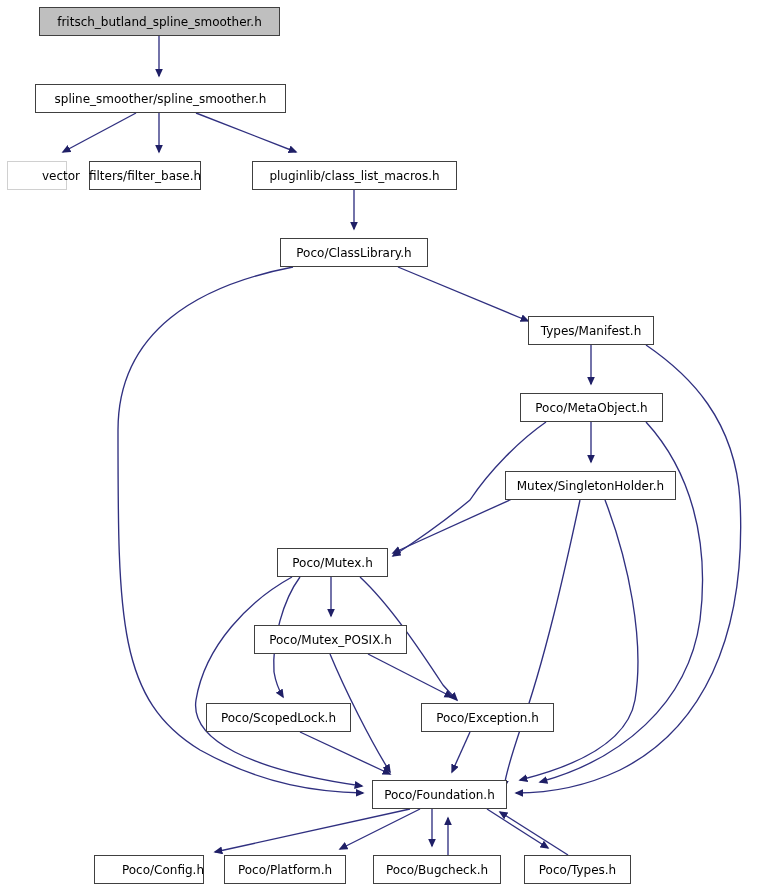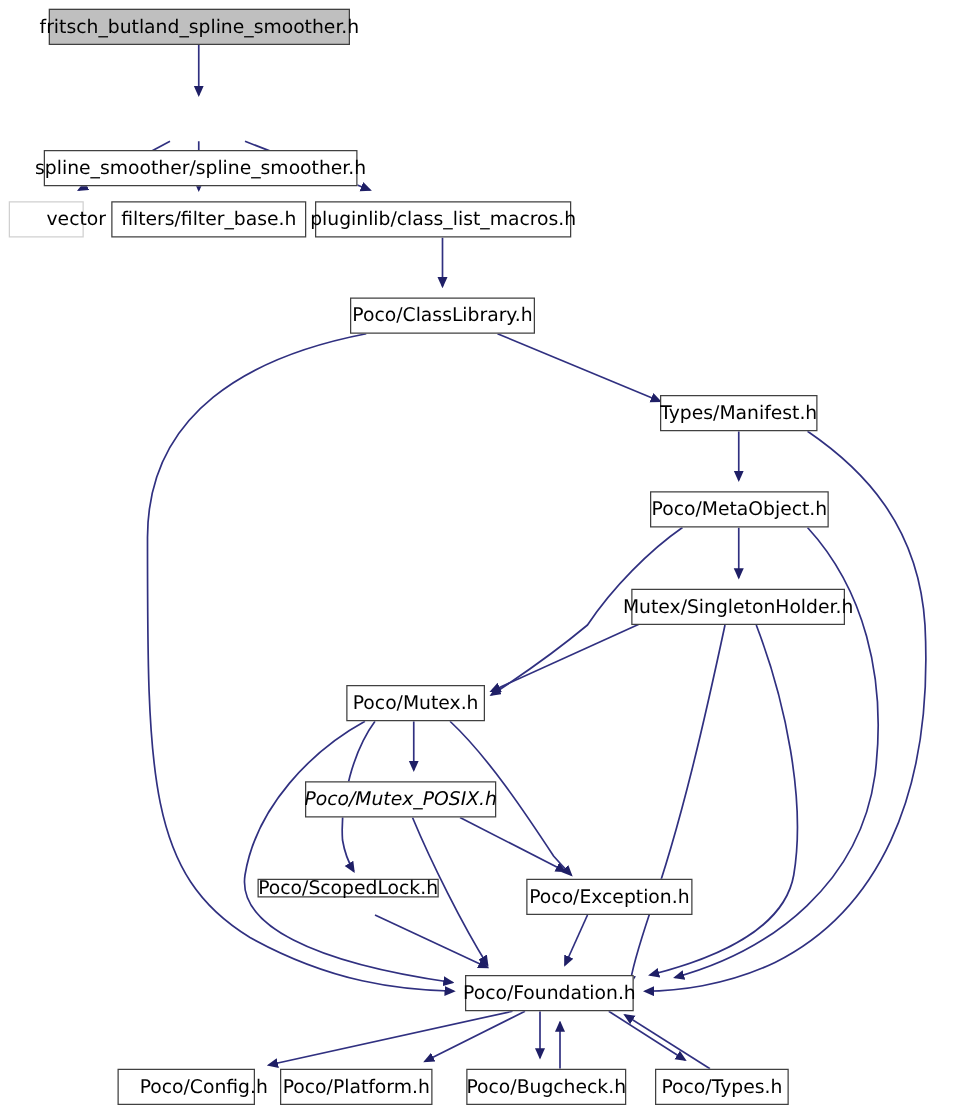--- a/index.html
+++ b/index.html
@@ -26,21 +26,21 @@
   }
   .node {
     position: absolute;
     box-sizing: border-box;
     display: flex;
     align-items: center;
     justify-content: center;
     background: #ffffff;
     border: 1px solid #404040;
     color: #000000;
-    font-size: 15px;
+    font-size: 12px;
     line-height: 1;
     white-space: nowrap;
     z-index: 5;
     text-align: center;
   }
   .node.root {
     background: #bfbfbf;
     border: 1px solid #404040;
   }
   .node.external {
@@ -91,51 +91,51 @@
         <path d="M432,809 L432,846" marker-end="url(#ah)"></path>
         <path d="M448,855 L448,818" marker-end="url(#ah)"></path>
         <path d="M487,809 L548,848" marker-end="url(#ah)"></path>
         <path d="M568,855 L500,812" marker-end="url(#ah)"></path>
       </g>
   </svg>
   <div id="node-layer">
       <div class="node root" style="left: 39px; top: 7px; width: 241px; height: 29px;">
         <span class="node-label">fritsch_butland_spline_smoother.h</span>
       </div>
-      <div class="node" style="left: 35px; top: 84px; width: 251px; height: 29px; margin-top: 36px;">
+      <div class="node" style="left: 35px; top: 84px; width: 251px; height: 29px;">
         <span class="node-label">spline_smoother/spline_smoother.h</span>
       </div>
       <div class="node external" style="left: 7px; top: 161px; width: 60px; height: 29px;">
         <span class="node-label">vector</span>
       </div>
-      <div class="node" style="left: 89px; top: 161px; width: 156px; height: 29px;">
+      <div class="node" style="left: 89px; top: 161px; width: 112px; height: 29px;">
         <span class="node-label">filters/filter_base.h</span>
       </div>
       <div class="node" style="left: 252px; top: 161px; width: 205px; height: 29px;">
         <span class="node-label">pluginlib/class_list_macros.h</span>
       </div>
       <div class="node" style="left: 280px; top: 238px; width: 148px; height: 29px;">
         <span class="node-label">Poco/ClassLibrary.h</span>
       </div>
       <div class="node" style="left: 528px; top: 316px; width: 126px; height: 29px;">
         <span class="node-label">Types/Manifest.h</span>
       </div>
       <div class="node" style="left: 520px; top: 393px; width: 143px; height: 29px;">
         <span class="node-label">Poco/MetaObject.h</span>
       </div>
       <div class="node" style="left: 505px; top: 471px; width: 171px; height: 29px;">
         <span class="node-label">Mutex/SingletonHolder.h</span>
       </div>
       <div class="node" style="left: 277px; top: 548px; width: 111px; height: 29px;">
         <span class="node-label">Poco/Mutex.h</span>
       </div>
-      <div class="node" style="left: 244px; top: 625px; width: 153px; height: 29px; font-style: italic;">
+      <div class="node" style="left: 254px; top: 625px; width: 153px; height: 29px;">
         <span class="node-label">Poco/Mutex_POSIX.h</span>
       </div>
-      <div class="node" style="left: 206px; top: 703px; width: 145px; height: 15px;">
+      <div class="node" style="left: 206px; top: 703px; width: 145px; height: 29px;">
         <span class="node-label">Poco/ScopedLock.h</span>
       </div>
       <div class="node" style="left: 421px; top: 703px; width: 133px; height: 29px;">
         <span class="node-label">Poco/Exception.h</span>
       </div>
       <div class="node" style="left: 372px; top: 780px; width: 135px; height: 29px;">
         <span class="node-label">Poco/Foundation.h</span>
       </div>
       <div class="node" style="left: 94px; top: 855px; width: 110px; height: 29px; padding-left: 28px;">
         <span class="node-label">Poco/Config.h</span>

